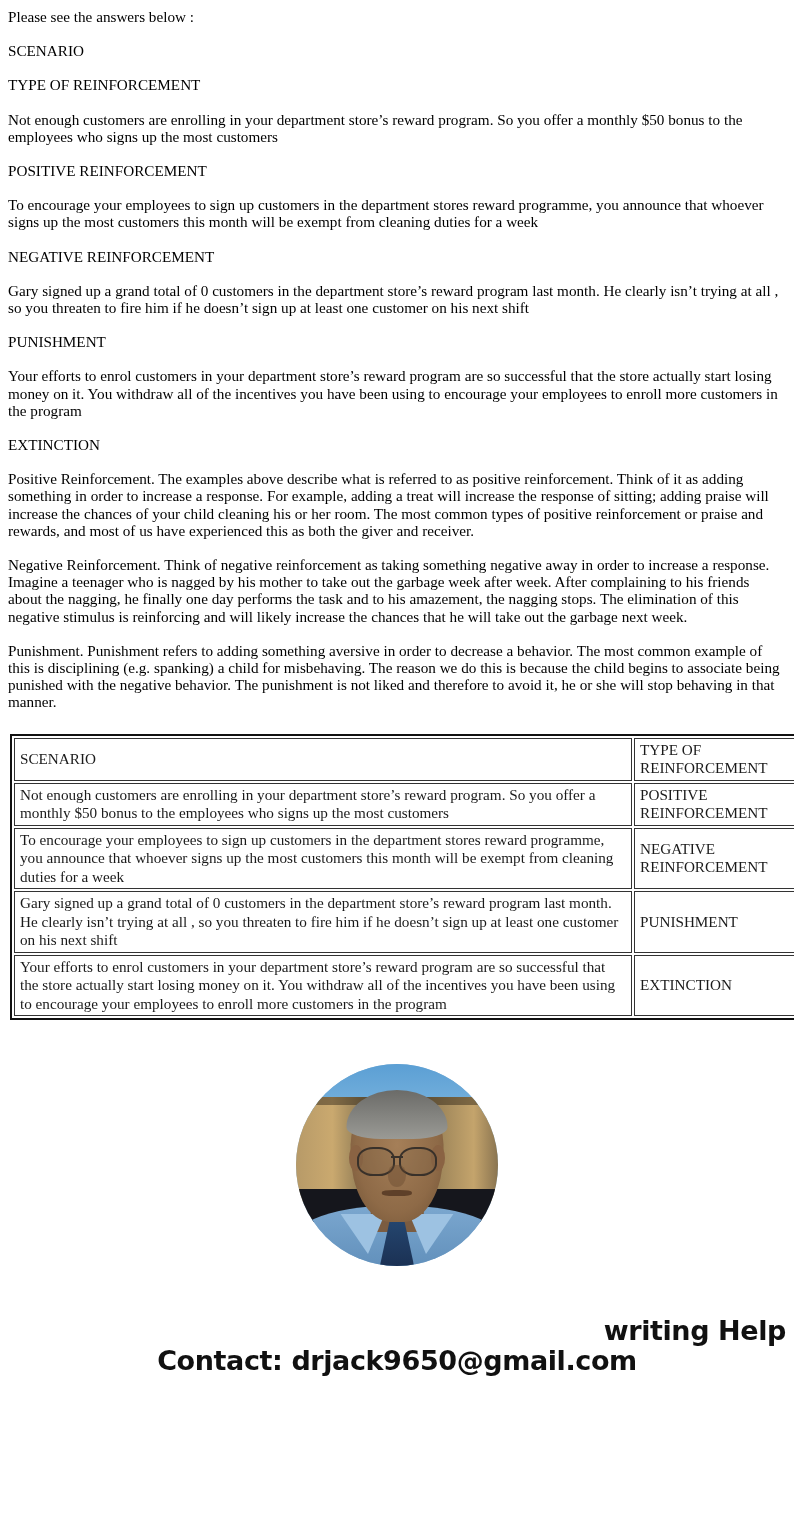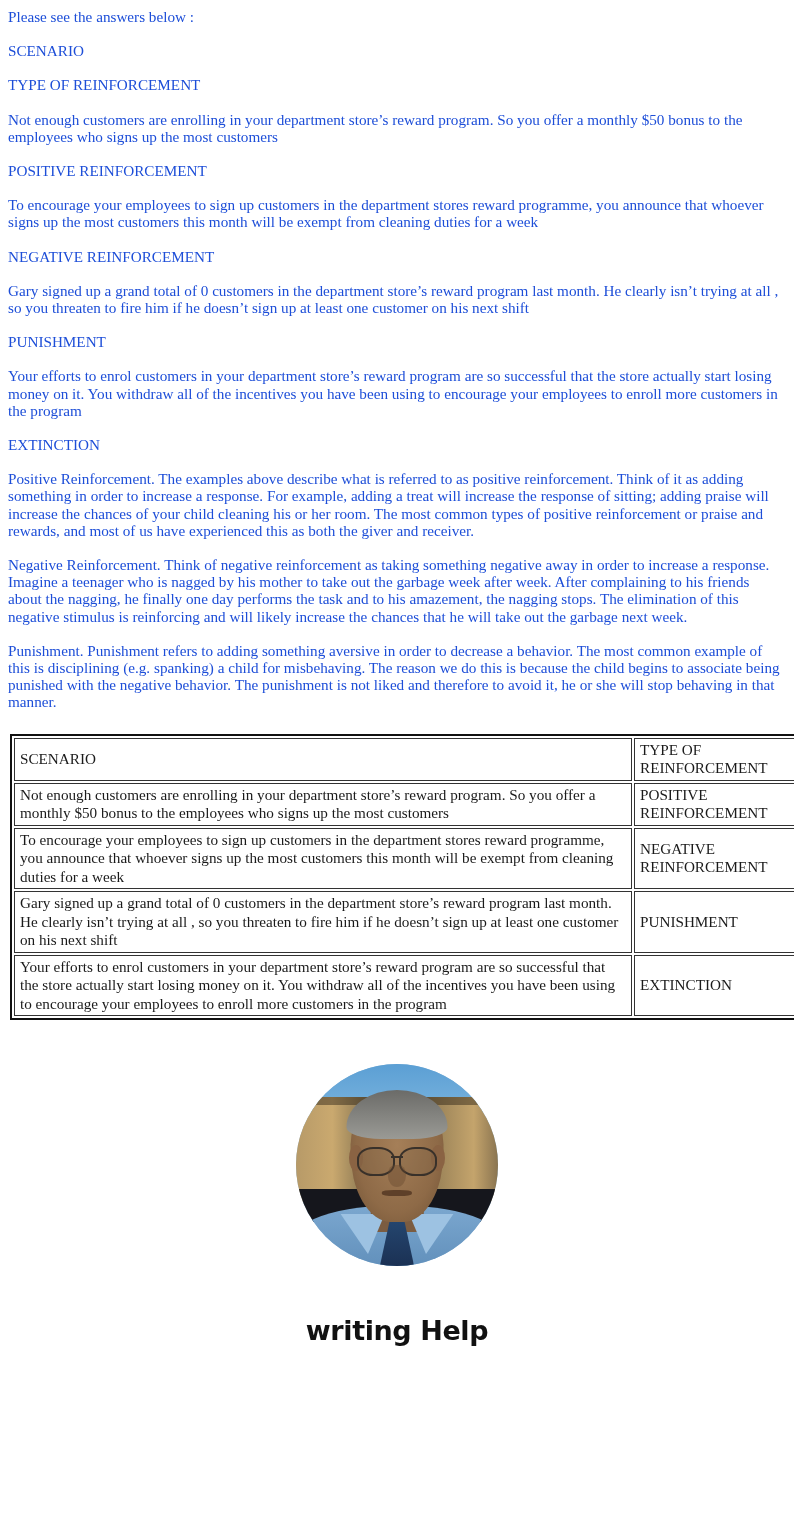--- a/index.html
+++ b/index.html
@@ -19,21 +19,21 @@
     box-sizing: border-box;
     padding: 8px 8px 0 8px;
   }
 
   
   .para {
     font-size: 15.2px;
     line-height: 17.2px;
     margin: 0 0 17px 0;
     text-align: left;
-    color: #1d4ed8;
+    color: #000000;
   }
   .para:last-child { margin-bottom: 0; }
 
   
   .tbl-wrap {
     margin-top: 23px;
     padding: 0 1px;
   }
   table.answers {
     width: 777px;
@@ -163,21 +163,21 @@
     text-align: center;
     font-family: "DejaVu Sans", "Liberation Sans", sans-serif;
     font-weight: bold;
     font-size: 27px;
     line-height: 30px;
     letter-spacing: -0.4px;
     color: #111111;
     padding-bottom: 16px;
   }
   .promo .l1 { display: block; }
-  .promo .l2 { display: block; }
+  .promo .l2 { display: block; text-align: right; }
   .promo .l3 { display: block; }
 </style>
 </head>
 <body>
 
 <div class="page">
 
   <p class="para">Please see the answers below :</p>
 
   <p class="para">SCENARIO</p>
@@ -238,15 +238,16 @@
       <div class="av-glass-l"></div>
       <div class="av-glass-r"></div>
       <div class="av-bridge"></div>
       <div class="av-nose"></div>
       <div class="av-mouth"></div>
     </div>
   </div>
 
   <div class="promo">
     <span class="l2">writing Help</span>
+    <span class="l3">Contact: drjack9650@gmail.com</span>
   </div>
 
 </div>
 
 </body></html>

